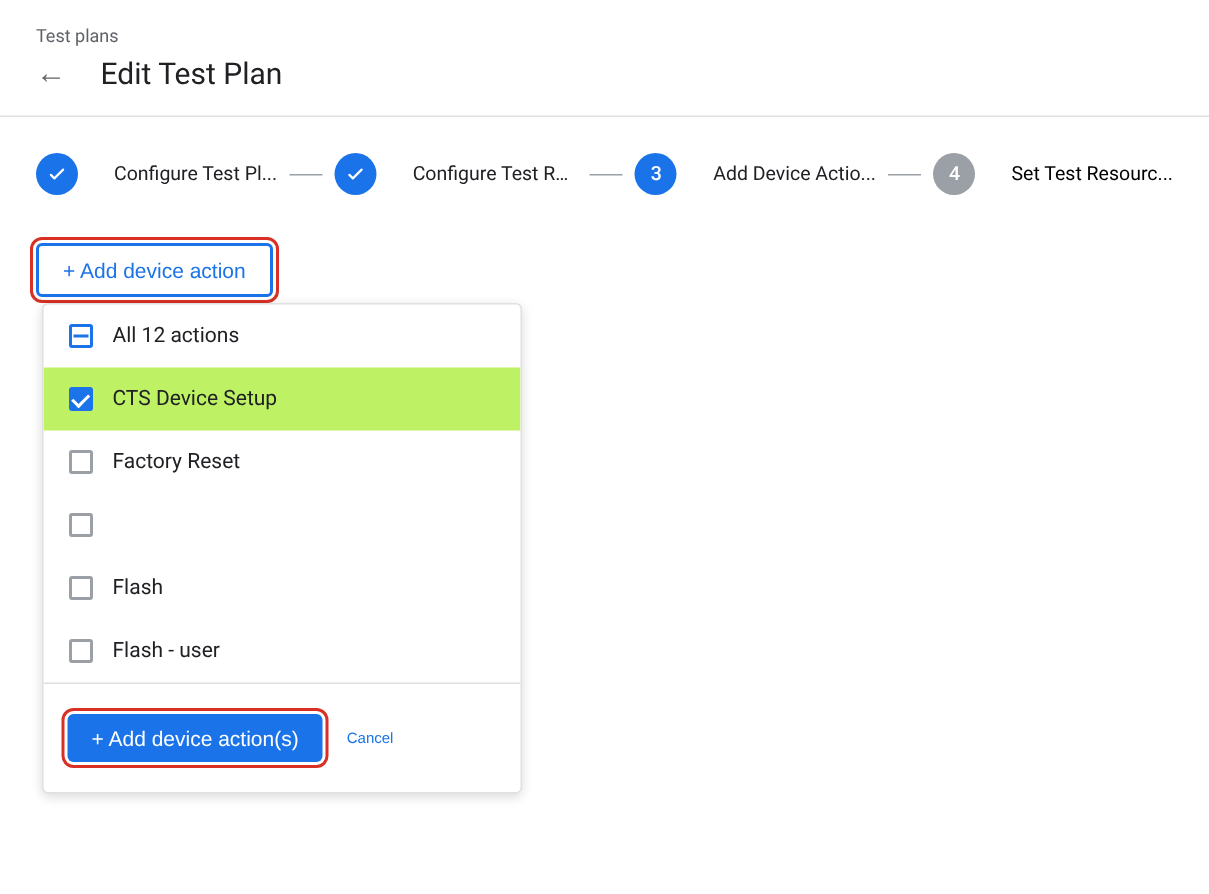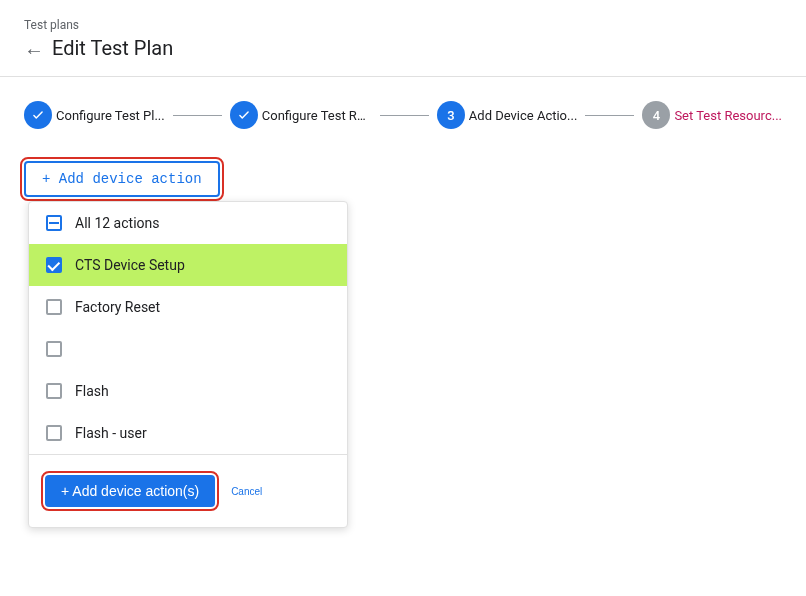--- a/index.html
+++ b/index.html
@@ -36,20 +36,21 @@
     .back-arrow {
       font-size: 20px;
       color: #5f6368;
       cursor: pointer;
       margin-right: 8px;
     }
     .page-title {
       font-size: 20px;
       font-weight: 400;
       color: #202124;
+      margin-left: 15px;
     }
 
     .divider {
       height: 1px;
       background: #e0e0e0;
       margin: 8px 0;
     }
 
     
     .stepper {
@@ -79,30 +80,30 @@
     }
     .step-circle.active {
       background: #1a73e8;
       color: #fff;
     }
     .step-circle.inactive {
       background: #9aa0a6;
       color: #fff;
     }
     .step-label {
-      margin-left: 4px;
+      margin-left: 24px;
       font-size: 13px;
       color: #202124;
       white-space: nowrap;
       max-width: 110px;
       overflow: hidden;
       text-overflow: ellipsis;
     }
     .step-label.inactive {
-      color: #be185d;
+      color: #000000;
     }
     .step-connector {
       width: 60px;
       height: 1px;
       background: #9aa0a6;
       margin: 0 8px;
     }
     .checkmark-svg {
       width: 14px;
       height: 14px;
@@ -120,21 +121,20 @@
       border-radius: 4px;
       background: #fff;
       color: #1a73e8;
       padding: 8px 16px;
       font-size: 14px;
       cursor: pointer;
       font-weight: 500;
       display: inline-flex;
       align-items: center;
       gap: 4px;
-      font-family: Liberation Mono, monospace;
     }
 
     
     .dropdown-panel {
       position: absolute;
       top: 56px;
       left: 28px;
       width: 320px;
       background: #fff;
       border: 1px solid #e0e0e0;

